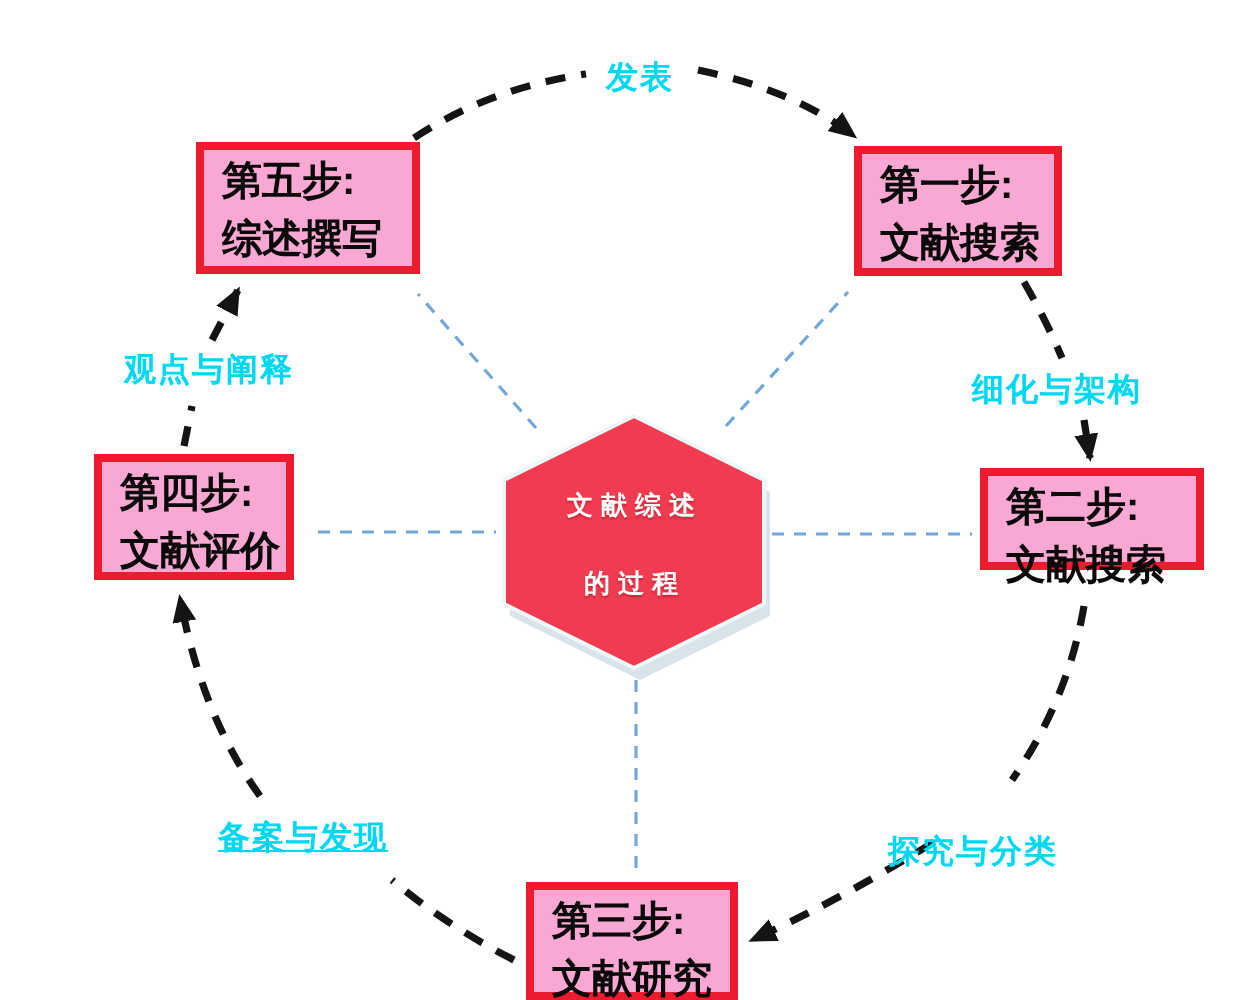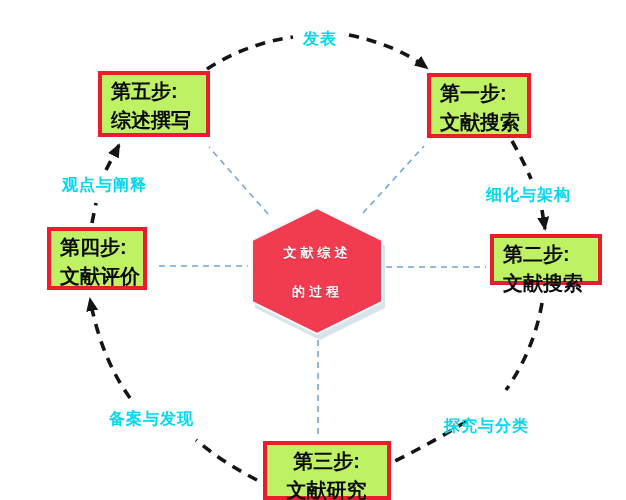--- a/index.html
+++ b/index.html
@@ -24,21 +24,21 @@
   #arrowhead-shape{fill:var(--arc-black);}
   .hex-main{fill:var(--hexagon-fill);stroke:#eef7fa;stroke-width:2;}
   .hex-shadow{fill:#b9cdd8;opacity:0.55;}
   .hex-text{
     position:absolute;left:252px;top:233px;width:131px;
     text-align:center;color:var(--hexagon-text);
     font-size:13px;font-weight:bold;letter-spacing:4px;line-height:39px;
     text-shadow:0 1px 1px rgba(120,0,10,.35);
   }
   .step-box{
-    position:absolute;background:#bef264;
+    position:absolute;background:#f9a8d4;
     border:4px solid var(--box-border);
     box-sizing:border-box;
     color:var(--step-text);font-weight:bold;font-size:20px;
     line-height:29px;padding:2px 10px 0 9px;white-space:nowrap;
   }
   .cycle-label{
     position:absolute;color:var(--label-cyan);
     font-size:16px;font-weight:bold;white-space:nowrap;letter-spacing:1px;
   }
 </style>
@@ -87,32 +87,32 @@
   </div>
 
   <div class="step-box" style="left:427px;top:73px;width:104px;height:65px;">
     <div>第一步:</div>
     <div>文献搜索</div>
   </div>
   <div class="step-box" style="left:490px;top:234px;width:112px;height:51px;">
     <div>第二步:</div>
     <div>文献搜索</div>
   </div>
-  <div class="step-box" style="left:263px;top:441px;width:128px;height:59px;text-align:center;">
+  <div class="step-box" style="left:263px;top:441px;width:106px;height:59px;">
     <div>第三步:</div>
     <div>文献研究</div>
   </div>
   <div class="step-box" style="left:47px;top:227px;width:100px;height:63px;">
     <div>第四步:</div>
     <div>文献评价</div>
   </div>
   <div class="step-box" style="left:98px;top:71px;width:112px;height:66px;">
     <div>第五步:</div>
     <div>综述撰写</div>
   </div>
 
   <div class="cycle-label" style="left:303px;top:29px;">发表</div>
   <div class="cycle-label" style="left:486px;top:185px;text-align:right;">细化与架构</div>
   <div class="cycle-label" style="left:444px;top:416px;">探究与分类</div>
-  <div class="cycle-label" style="left:109px;top:409px;">备案与发现</div>
+  <div class="cycle-label" style="left:109px;top:409px;text-decoration:underline;">备案与发现</div>
   <div class="cycle-label" style="left:62px;top:175px;">观点与阐释</div>
 
 </div>
 
 </body></html>

